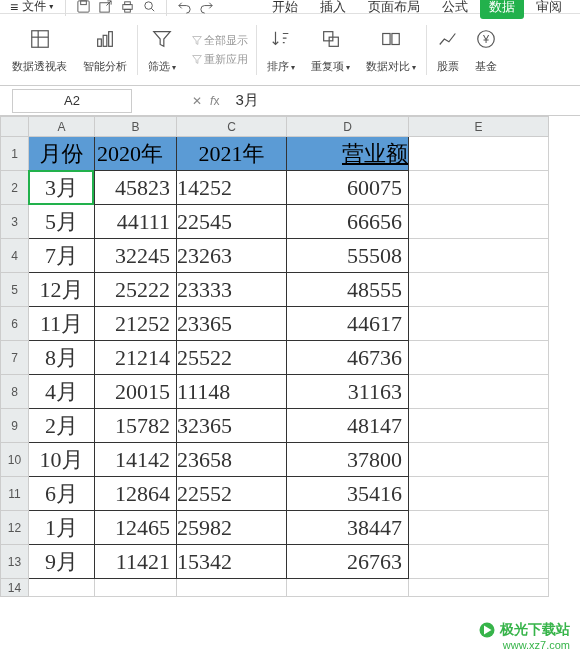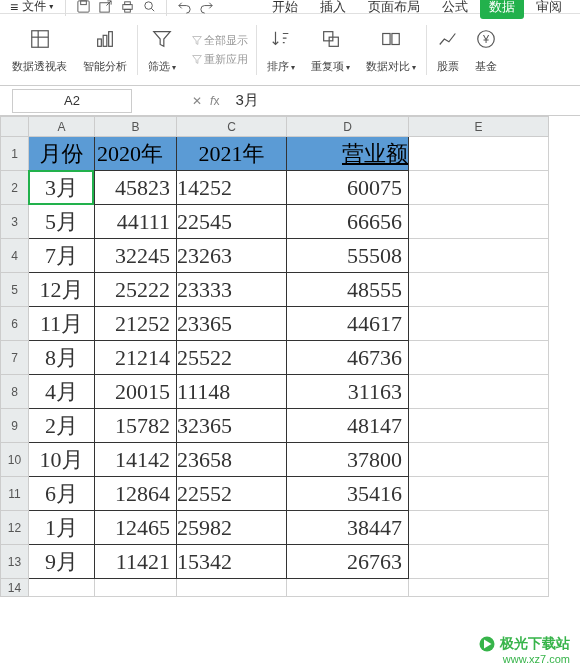--- a/index.html
+++ b/index.html
@@ -63,21 +63,21 @@
     
     
     .active-cell-overlay { position: absolute; border: 2px solid #22b14c; pointer-events: none; left: 28px; top: 54px; width: 66px; height: 35px; }
     
     
     
     tr.thin td.cell, tr.thin .rowhdr { height: 18px; }
     tr.thin td.bordered-bottom { border-top: 1px solid #333; }
     
     
-    .watermark { position: absolute; right: 10px; bottom: 6px; text-align: right; }
+    .watermark { position: absolute; right: 10px; bottom: 20px; text-align: right; }
     .watermark .line1 { display: flex; align-items: center; justify-content: flex-end; gap: 4px; }
     .watermark .logo { width: 18px; height: 18px; }
     .watermark .t1 { font-size: 14px; color: #37b44a; font-weight: bold; }
     .watermark .t2 { font-size: 11px; color: #37b44a; }
   </style>
 </head>
 <body>
 
 <div class="menubar">
   <div class="file-menu">

